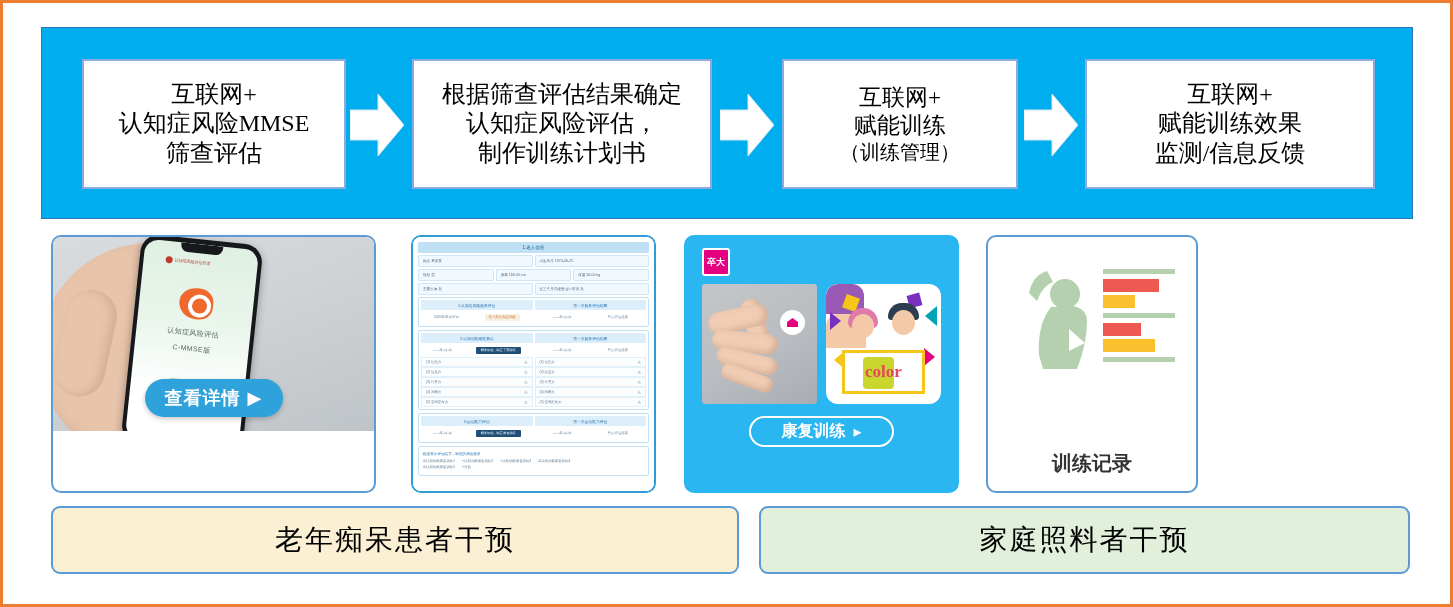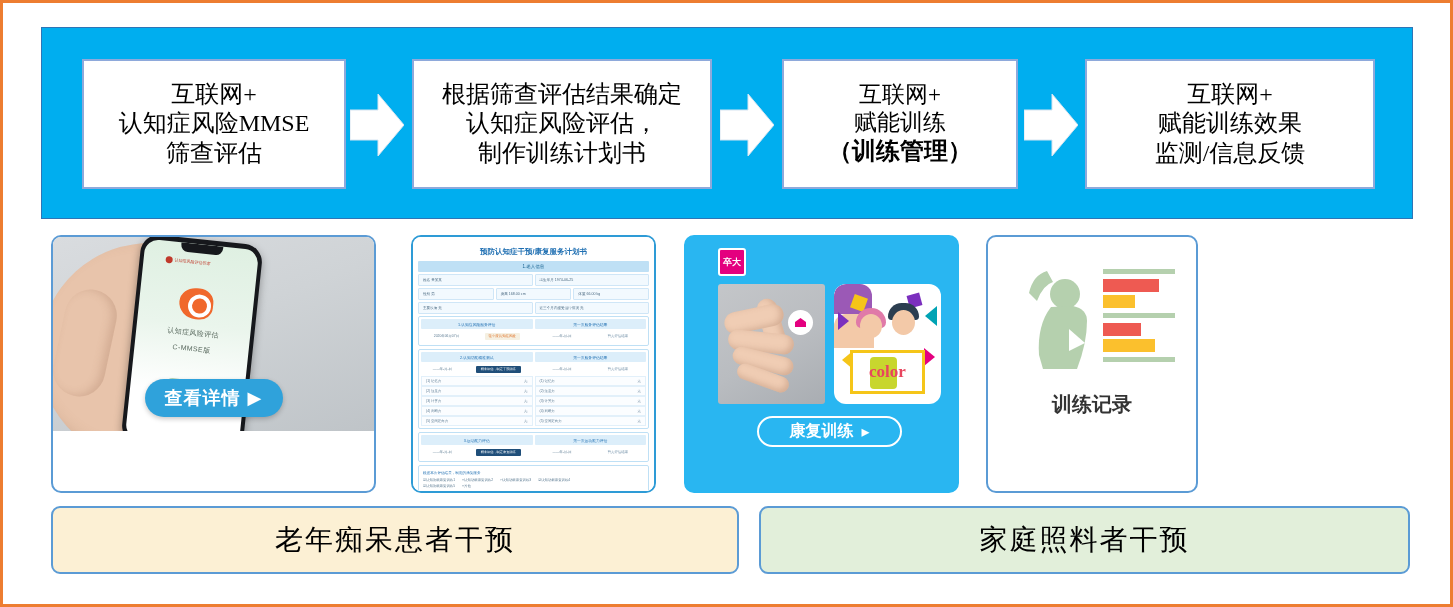--- a/index.html
+++ b/index.html
@@ -35,21 +35,21 @@
   .flow-box .txt {
     font-family: "Liberation Serif", "DejaVu Serif", serif;
     font-size: 24px; line-height: 1.22; color: #000000;
     white-space: pre-line; font-weight: 400;
   }
   .flow-box.b1 { left: 40px;  width: 264px; }
   .flow-box.b2 { left: 370px; width: 300px; }
   .flow-box.b3 { left: 740px; width: 236px; }
   .flow-box.b4 { left: 1043px;width: 290px; }
   .flow-box.b3 .txt { font-size: 23px; }
-  .flow-box.b3 .sub { font-size: 24px; display: block; font-weight: bold; }
+  .flow-box.b3 .sub { font-size: 20px; display: block; }
 
   .arrow {
     position: absolute; top: 62px;
     width: 54px; height: 70px;
   }
   .arrow svg { display: block; width: 54px; height: 70px; }
   .arrow.a1 { left: 308px; }
   .arrow.a2 { left: 678px; }
   .arrow.a3 { left: 982px; }
 
@@ -189,21 +189,21 @@
   .doc-foot {
     border: .8px solid #BFE0F5; border-radius: 2px; padding: 4px;
     font-size: 3.4px; color: #5c7b92; line-height: 1.9; background: #ffffff;
   }
   .doc-foot .hdl { color: #1F6FB2; font-size: 3.6px; }
   .doc-foot .opts { display: flex; gap: 7px; flex-wrap: wrap; }
 
   
   .card.c3 {
     left: 681px; width: 275px;
-    background: #29B6F1; border-color: #29B6F1; padding-left: 16px;
+    background: #29B6F1; border-color: #29B6F1;
   }
   .c3-head { display: flex; align-items: center; gap: 7px; padding: 11px 0 8px 16px; }
   .stamp {
     width: 28px; height: 28px; background: #E4007F; border-radius: 3px;
     display: flex; align-items: center; justify-content: center;
     color: #ffffff; font-size: 9px; font-weight: bold; line-height: 1;
     border: 2px solid #ffffff; text-align: center;
     font-family: "Liberation Serif", serif;
   }
   .c3-title {
@@ -268,21 +268,21 @@
     margin: 12px auto 0; width: 145px; height: 31px;
     border: 2px solid #ffffff; border-radius: 16px; color: #ffffff;
     font-size: 16px; font-weight: bold;
     display: flex; align-items: center; justify-content: center; gap: 8px;
   }
 
   
   .card.c4 { left: 983px;  width: 212px; }
   .card.c5 { left: 1212px; width: 195px; }
   .tile { width: 100%; height: 100%; display: flex; flex-direction: column;
-          align-items: center; justify-content: flex-start; gap: 10px; padding: 14px; }
+          align-items: center; justify-content: space-between; gap: 10px; padding: 14px; }
   .tile svg { display: block; }
   .tile-label { font-size: 20px; font-weight: bold; color: #333333; }
 
   
   .banner {
     position: absolute; top: 503px; height: 68px;
     border: 2px solid #5B9BD5; border-radius: 9px;
     display: flex; align-items: center; justify-content: center;
   }
   .banner .btxt {
@@ -364,21 +364,20 @@
         </div>
         <div class="detail-btn">
           <span>查看详情</span>
           <span>▶</span>
         </div>
       </div>
     </div>
 
     <div class="card c2">
       <div class="doc">
-        <div class="doc-title">预防认知症干预/康复服务计划书</div>
 
         <div class="doc-sec">1.老人信息</div>
 
         <div class="doc-row">
           <div class="doc-cell">姓名 董某某</div>
           <div class="doc-cell">出生年月 1974-06-25</div>
         </div>
         <div class="doc-row">
           <div class="doc-cell">性别 男</div>
           <div class="doc-cell">身高 168.00 cm</div>

